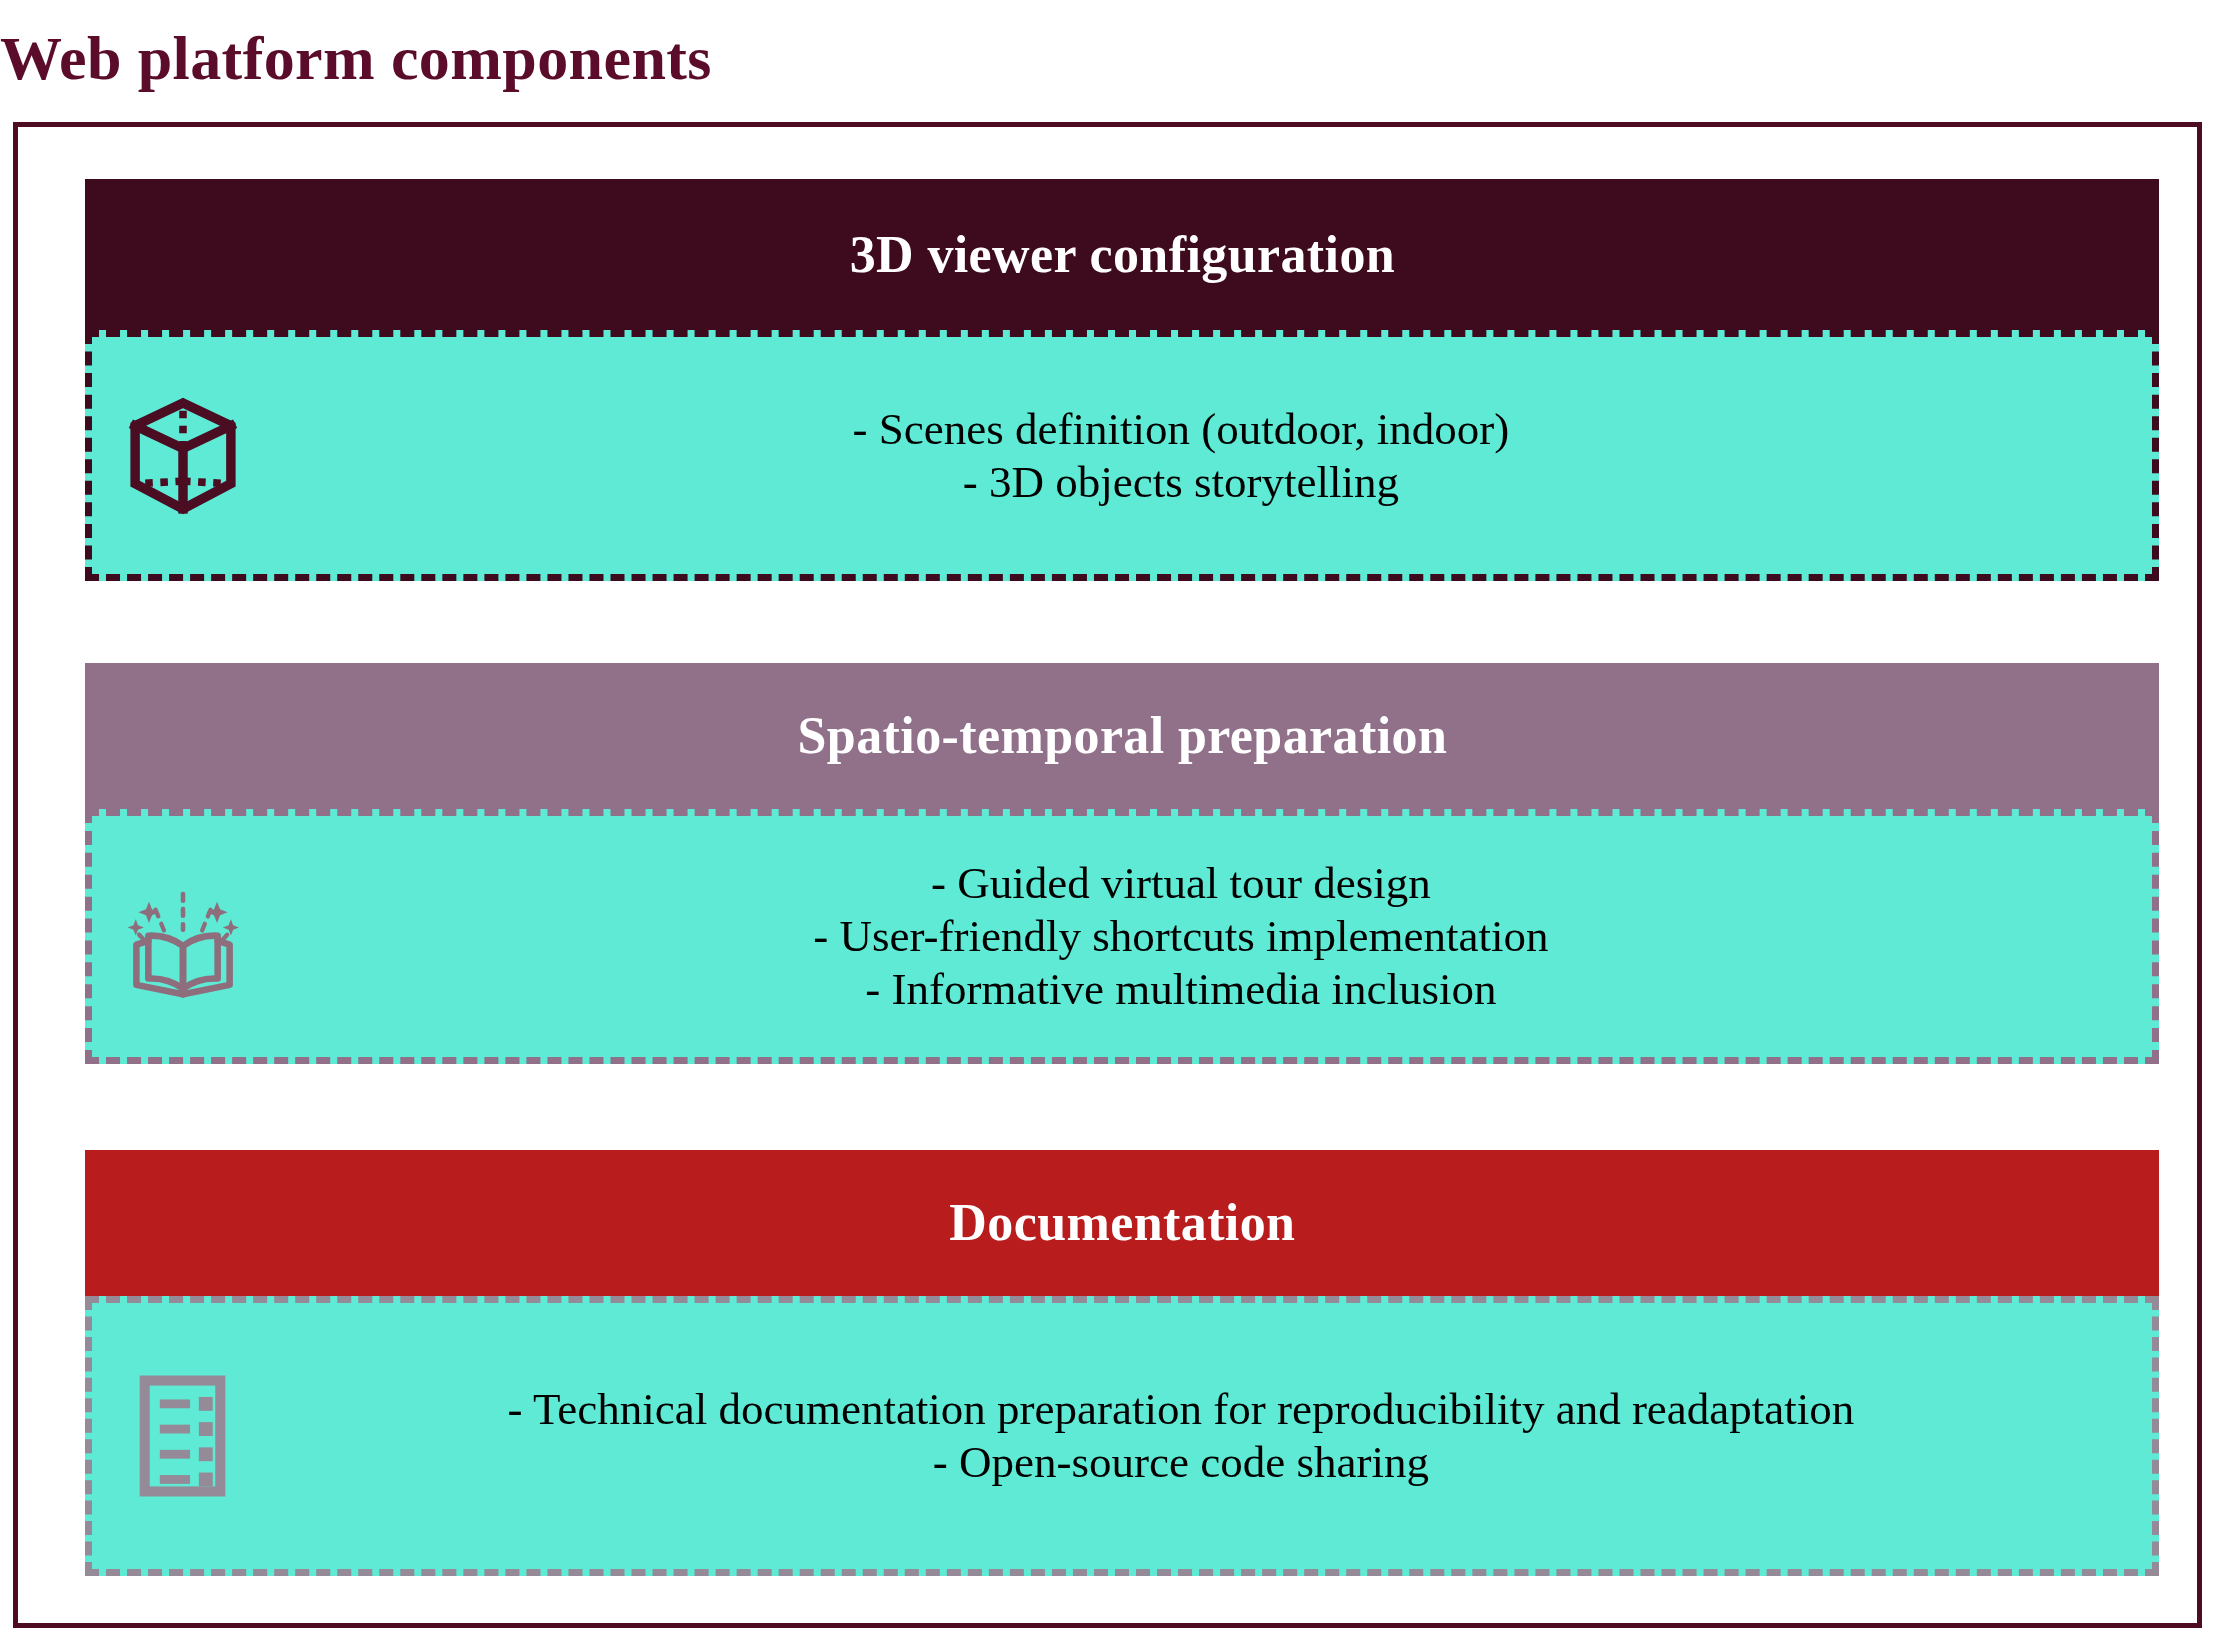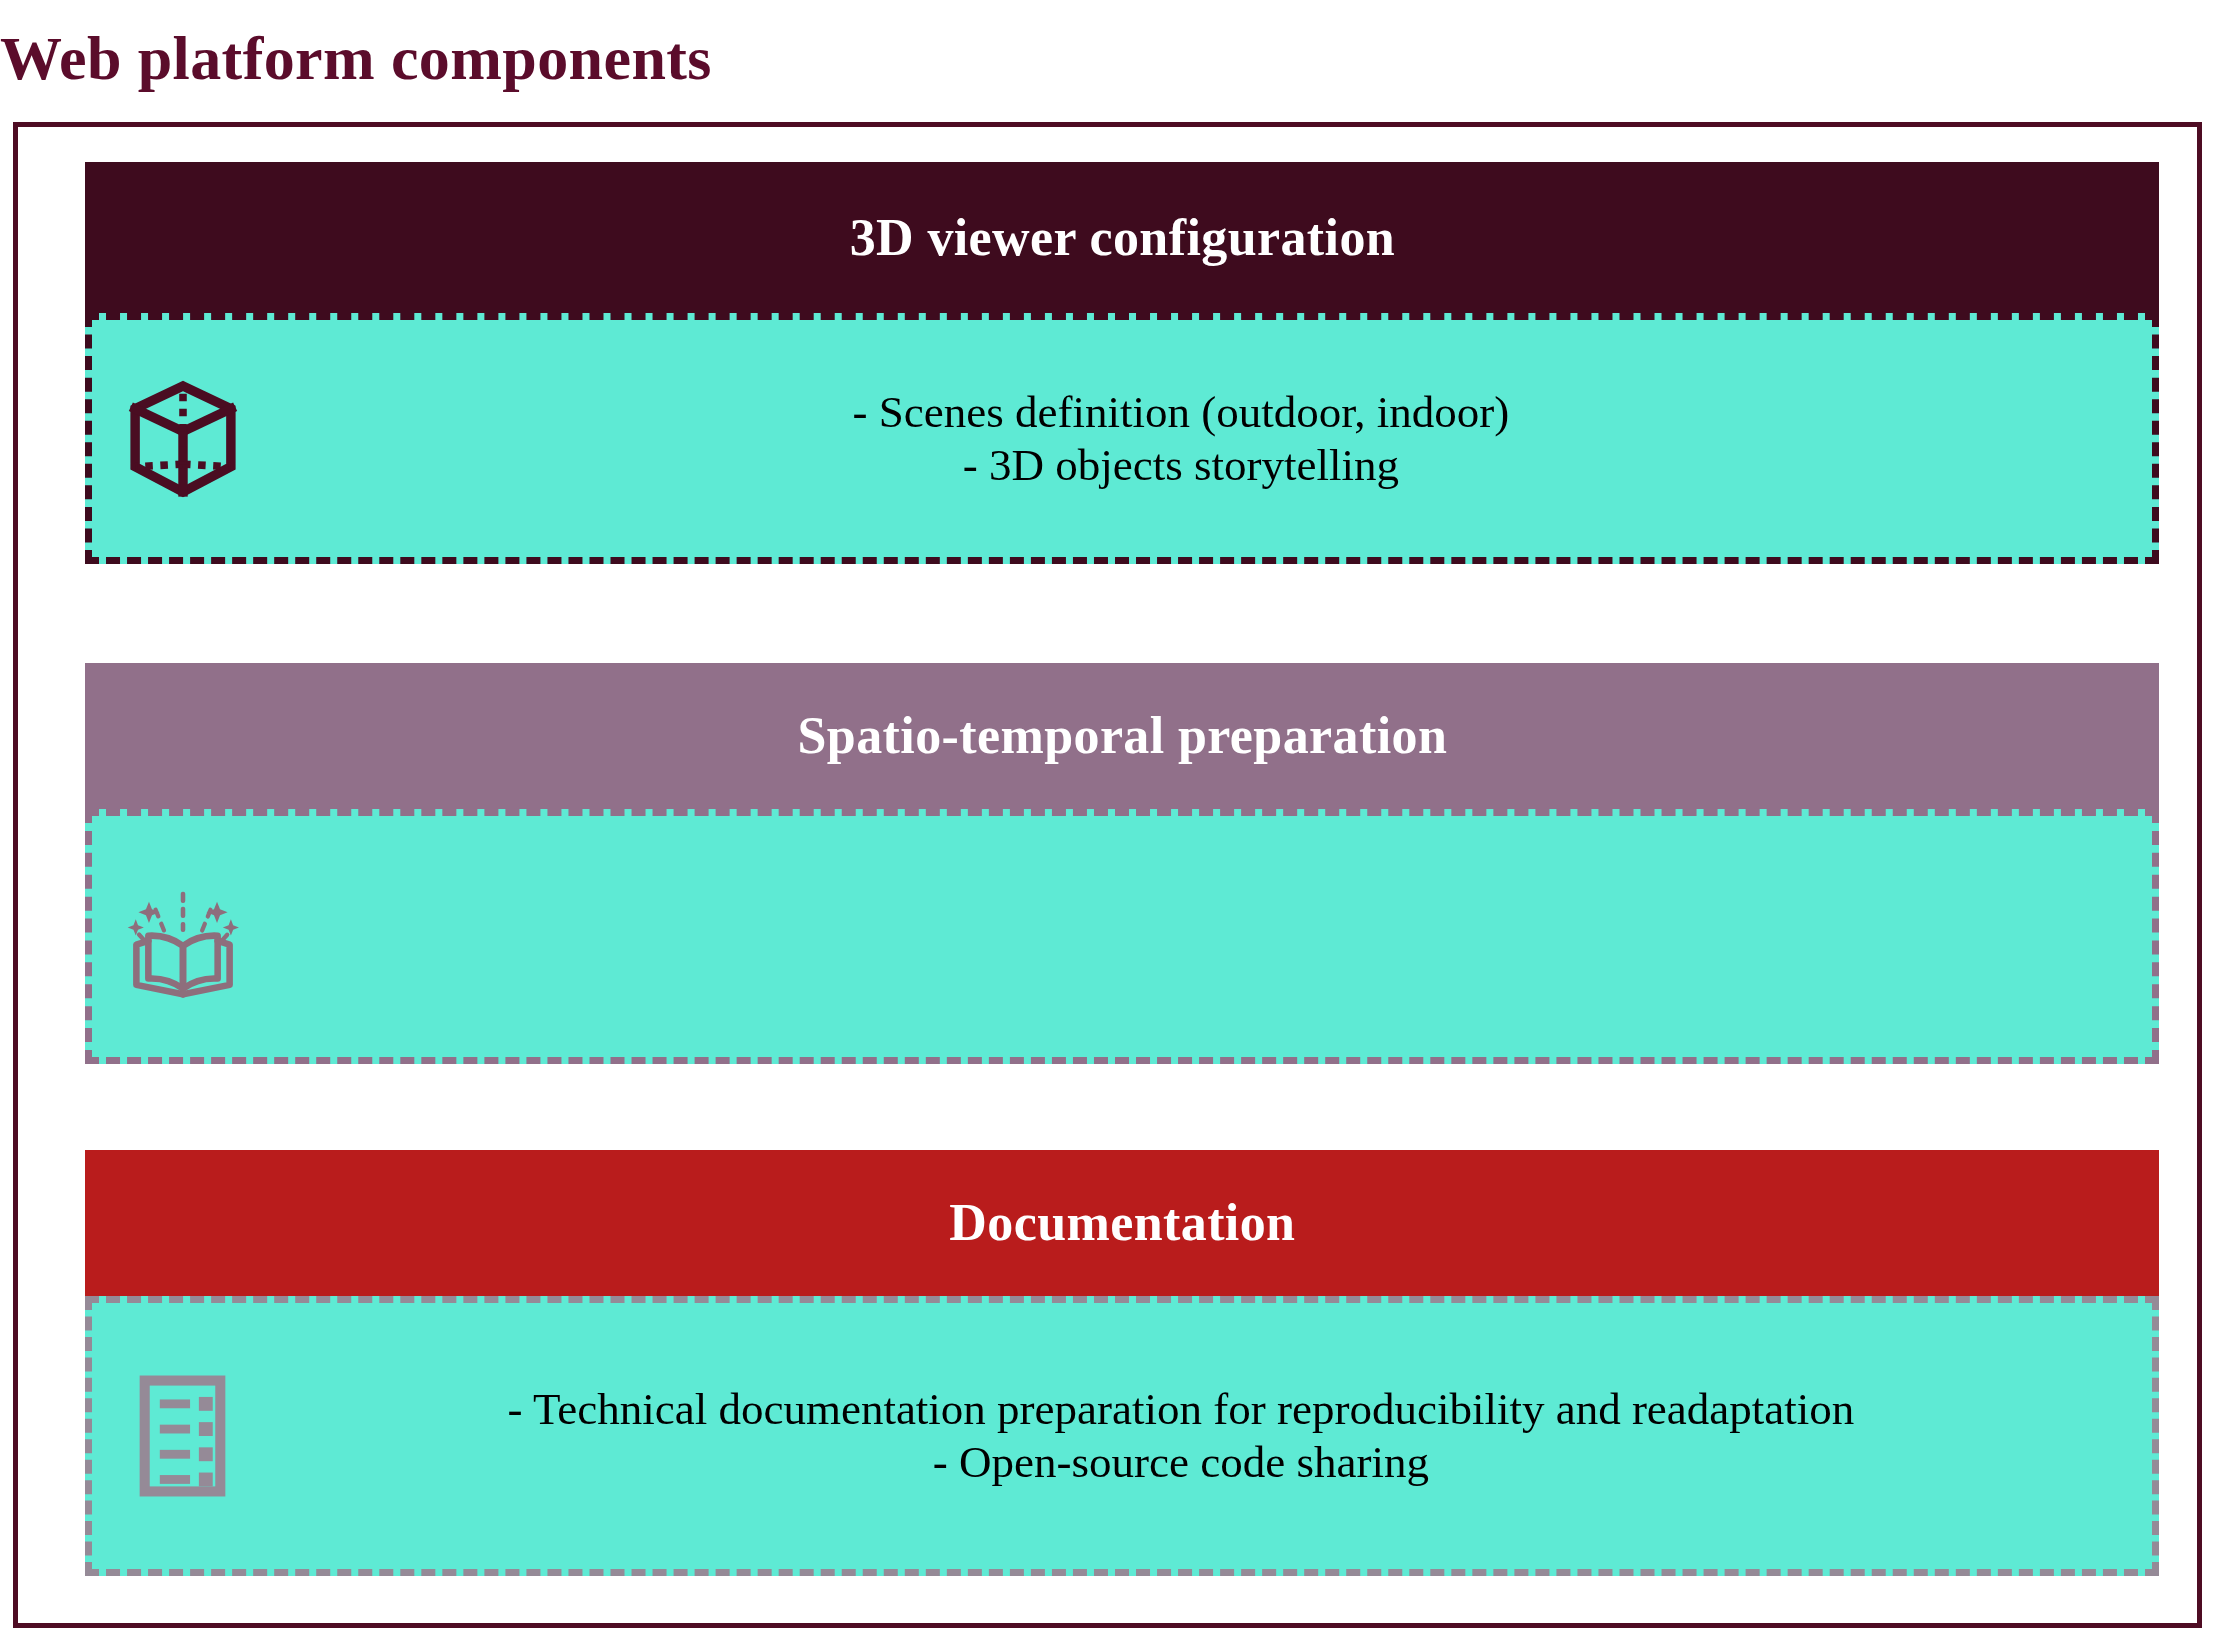--- a/index.html
+++ b/index.html
@@ -40,21 +40,21 @@
     border: 5.9px solid #4E0C23;
     background: #ffffff;
   }
 
   
   .section {
     position: absolute;
     left: 67px;
     width: 2074px;
   }
-  #section-0 { top: 35px;   height: 402px; }
+  #section-0 { top: 52px;   height: 402px; }
   #section-1 { top: 536px;  height: 402px; }
   #section-2 { top: 1023px; height: 427px; }
 
   .section-header {
     position: relative;
     width: 100%;
     box-sizing: border-box;
     text-align: center;
     color: #ffffff;
     font-weight: bold;
@@ -179,20 +179,25 @@
 
           <g fill="none" stroke="#8E6E7C" stroke-width="5.2" stroke-linejoin="round" stroke-linecap="round">
             <path d="M50 57 C41 50.5 31 48.5 22.5 49 L22.5 83 C31 82.5 41 84.5 50 91 Z"></path>
             <path d="M50 57 C59 50.5 69 48.5 77.5 49 L77.5 83 C69 82.5 59 84.5 50 91 Z"></path>
             <path d="M22.5 53 L13 56 L13 88 L50 95.5"></path>
             <path d="M77.5 53 L87 56 L87 88 L50 95.5"></path>
           </g>
         </svg>
       </div>
 
+      <div class="body-lines">
+        <div class="body-line">- Guided virtual tour design</div>
+        <div class="body-line">- User-friendly shortcuts implementation</div>
+        <div class="body-line">- Informative multimedia inclusion</div>
+      </div>
 
     </div>
   </div>
 
   <div class="section" id="section-2">
 
     <div class="section-header">Documentation</div>
 
     <div class="section-body">
 

